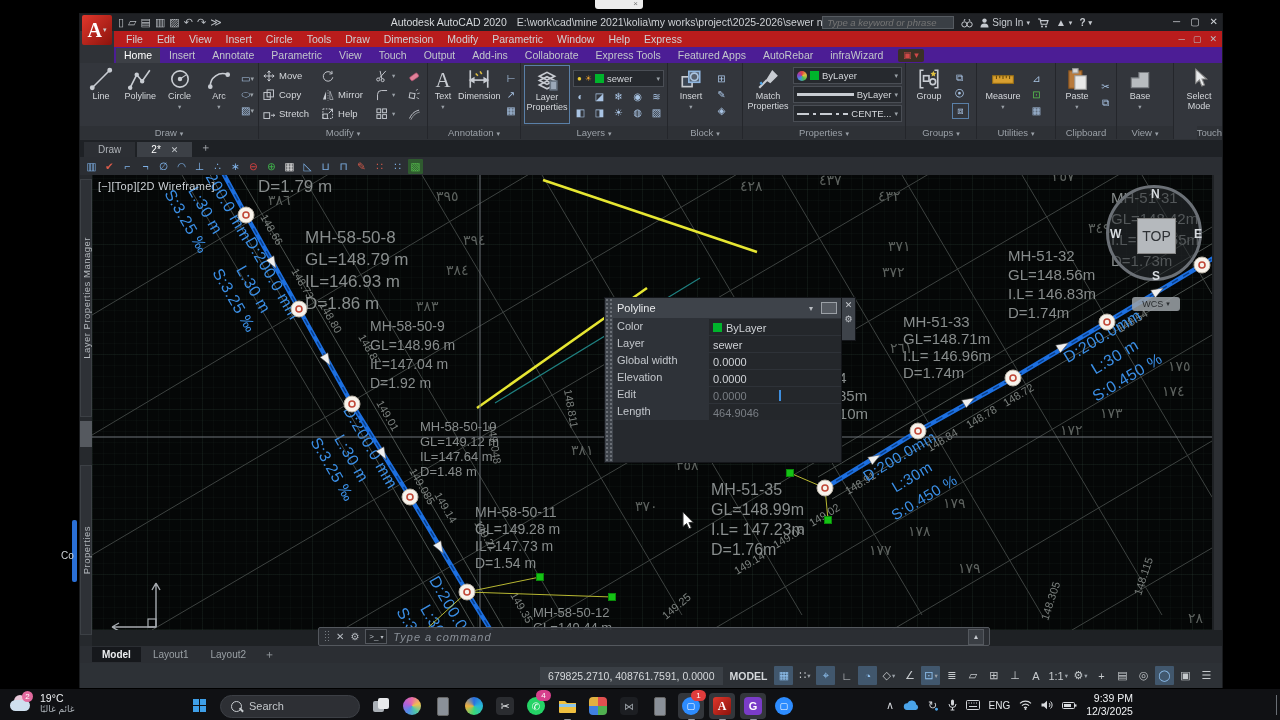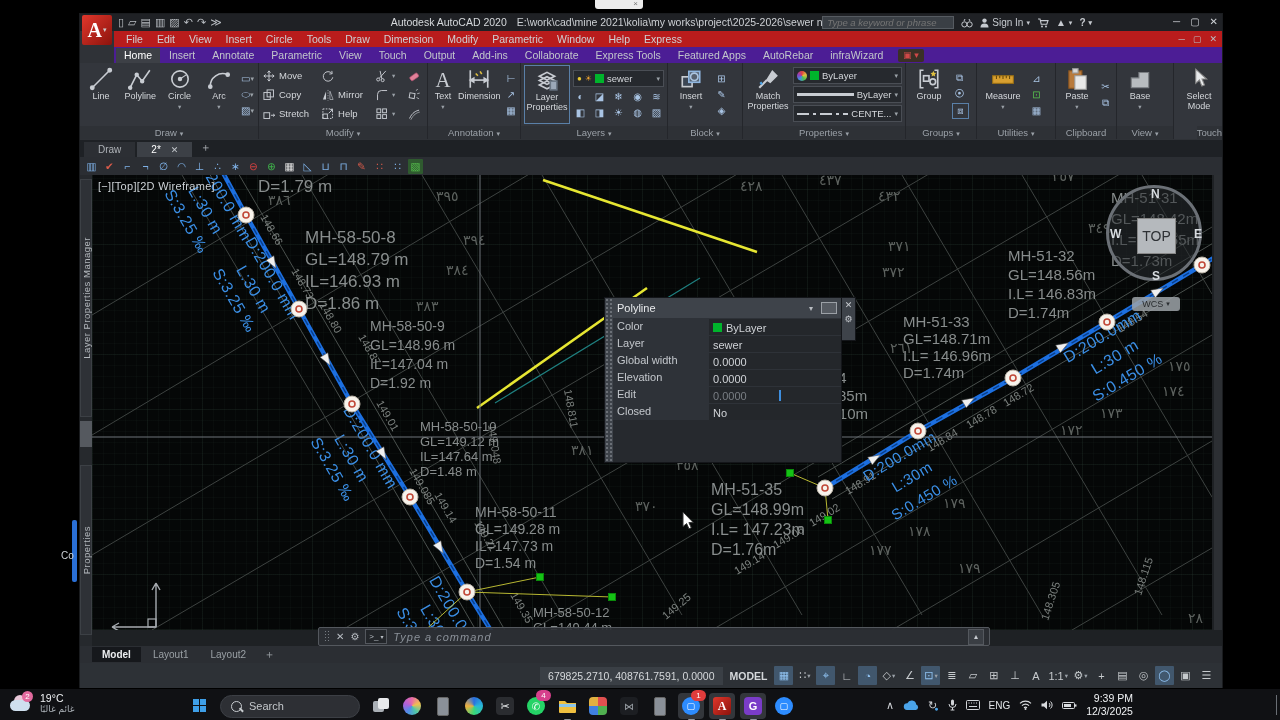--- a/index.html
+++ b/index.html
@@ -875,23 +875,23 @@
                     </span>
                   </div>
                   <div class="qp-row">
                     <span class="qp-lab">Edit</span>
                     <span class="qp-val dim">
                       <span>0.0000</span>
                       <span class="qp-caret"></span>
                     </span>
                   </div>
                   <div class="qp-row">
-                    <span class="qp-lab">Closed</span>
-                    <span class="qp-val">
-                      <span>No</span>
+                    <span class="qp-lab">Length</span>
+                    <span class="qp-val dim">
+                      <span>464.9046</span>
                     </span>
                   </div>
                 </div>
             </div>
           </div>
           <div id="qp-rail">
             <span>✕</span>
             <span>⚙</span>
           </div>
         </div>

